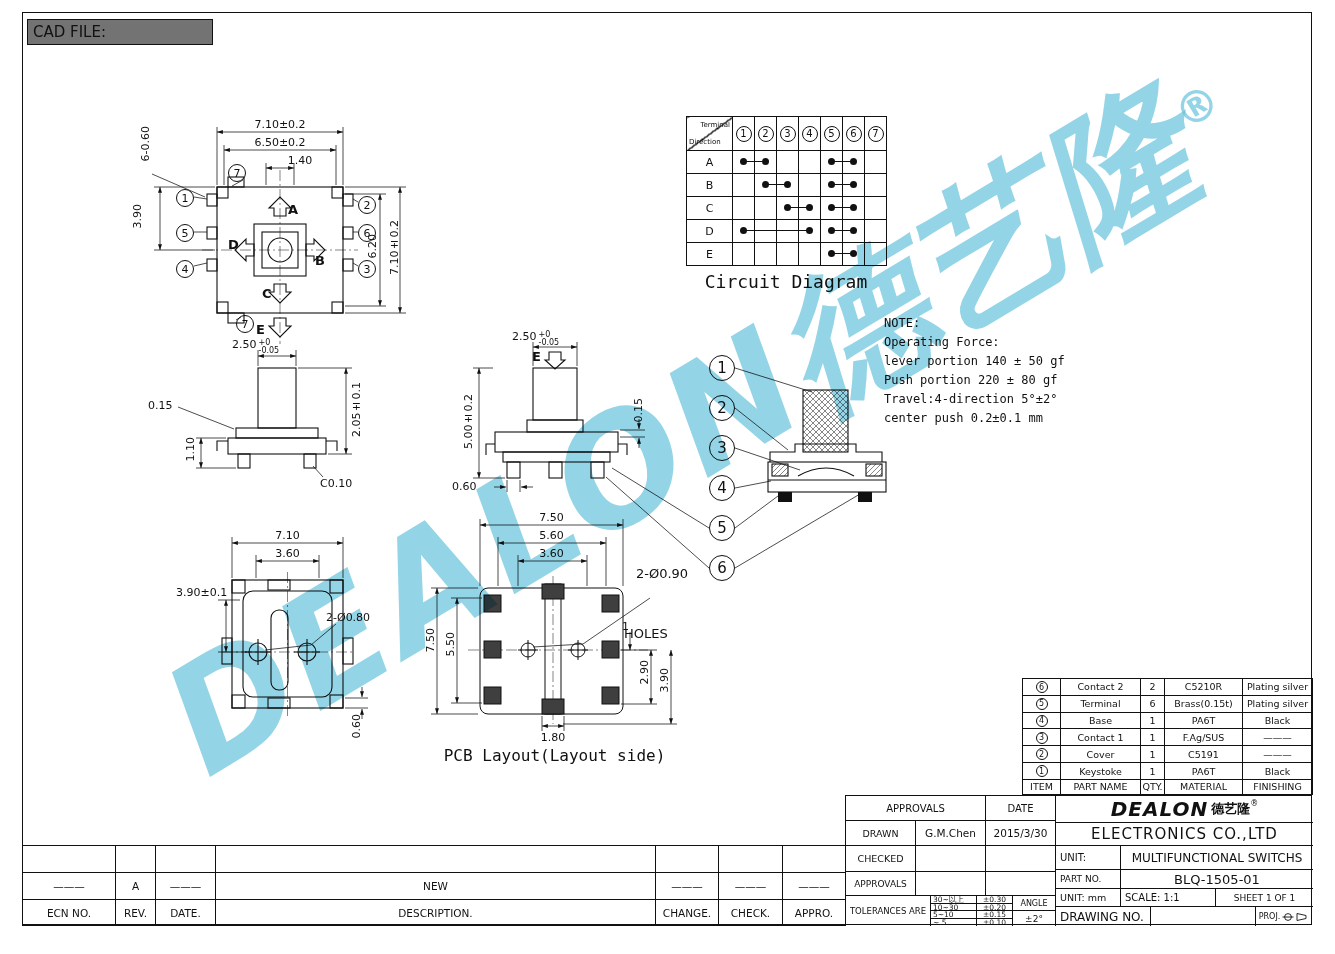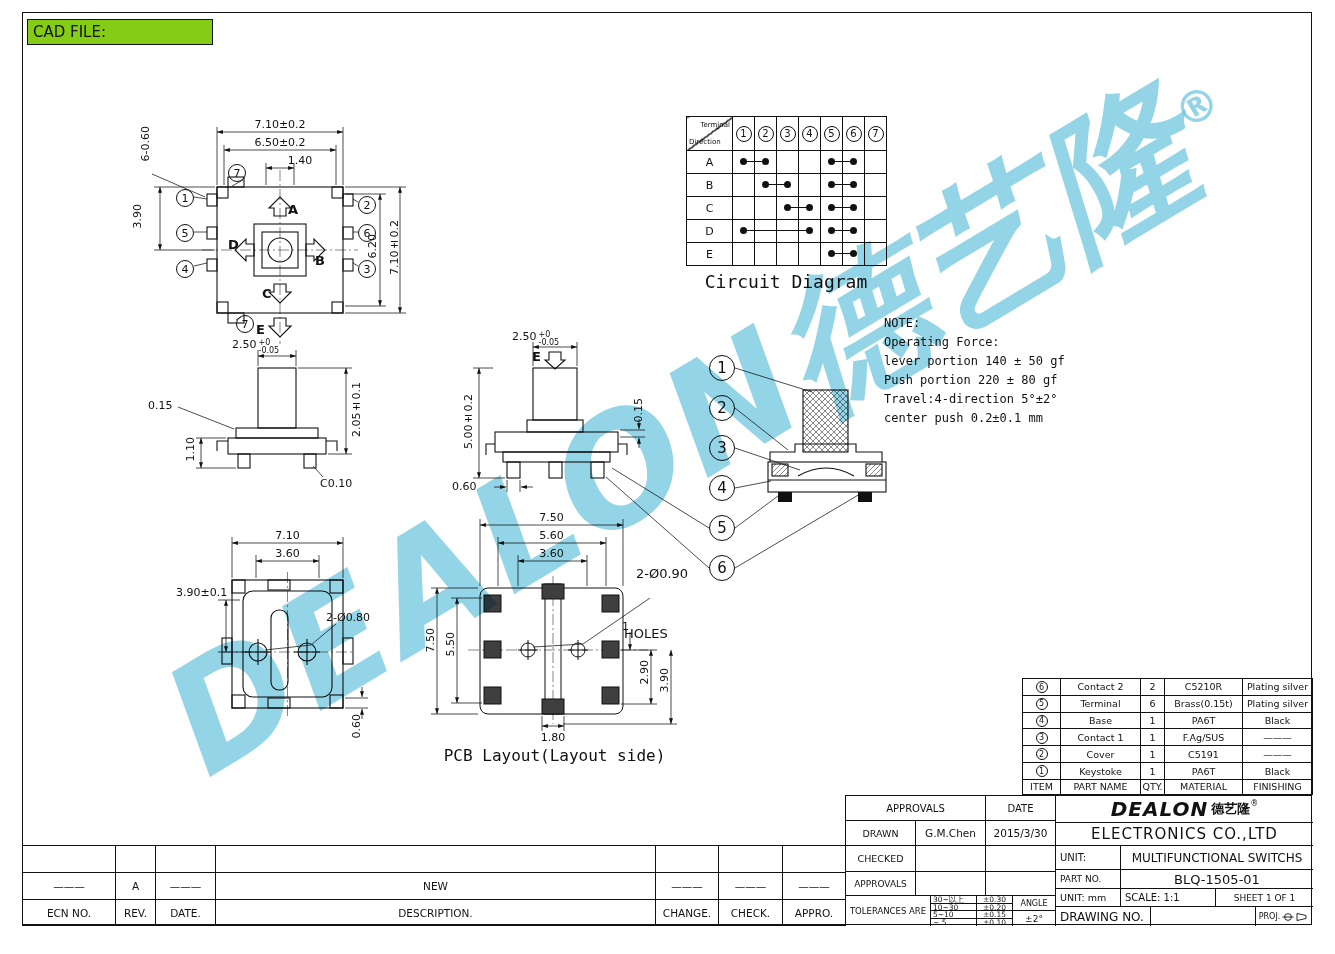--- a/index.html
+++ b/index.html
@@ -1,21 +1,21 @@
 <!DOCTYPE html>
 <html><head>
 <meta charset="utf-8">
 <style>
   * { margin:0; padding:0; box-sizing:border-box; }
   html,body { width:1335px; height:954px; background:#fff; overflow:hidden; }
   body { position:relative; font-family:"Liberation Sans",sans-serif; color:#111; }
   .abs { position:absolute; }
   #frame { left:22px; top:12px; width:1290px; height:913px; border:1.6px solid #111; }
   #cadfile { left:27px; top:19px; width:186px; height:26px; border:1.4px solid #111;
-             font-size:15px; font-family:"DejaVu Sans",sans-serif; display:flex; align-items:center; padding-left:5px; background:#84cc16; }
+             font-size:15px; font-family:"DejaVu Sans",sans-serif; display:flex; align-items:center; padding-left:5px; background:#737373; }
   svg#linework { left:0; top:0; }
   .dim { font-size:11px; white-space:nowrap; font-family:"DejaVu Sans","Liberation Sans",sans-serif; color:#111; }
   .dim.center { text-align:center; }
   .vdim { writing-mode:vertical-rl; transform:rotate(180deg); }
   .tolstack { display:inline-flex; flex-direction:column; font-size:8px; line-height:8px; vertical-align:3px; margin-left:2px; }
   .callout { border:1.4px solid #111; border-radius:50%; display:inline-flex; align-items:center; justify-content:center;
              width:18px; height:18px; font-size:11px; font-family:"DejaVu Sans",sans-serif; background:transparent; }
   .callout.big { width:26px; height:26px; font-size:15px; }
   .callout.sm  { width:16px; height:16px; font-size:10px; border-width:1.2px; }
   .callout.xs  { width:12px; height:12px; font-size:8px; border-width:1px; }

